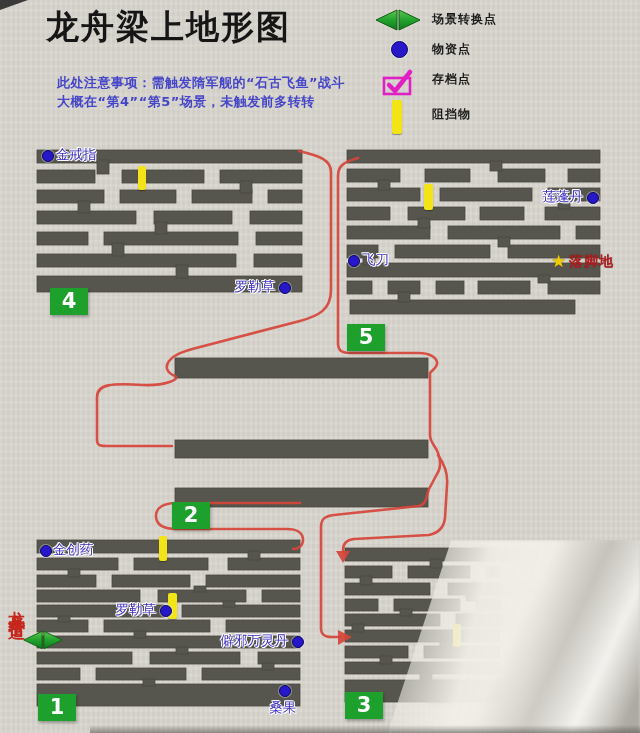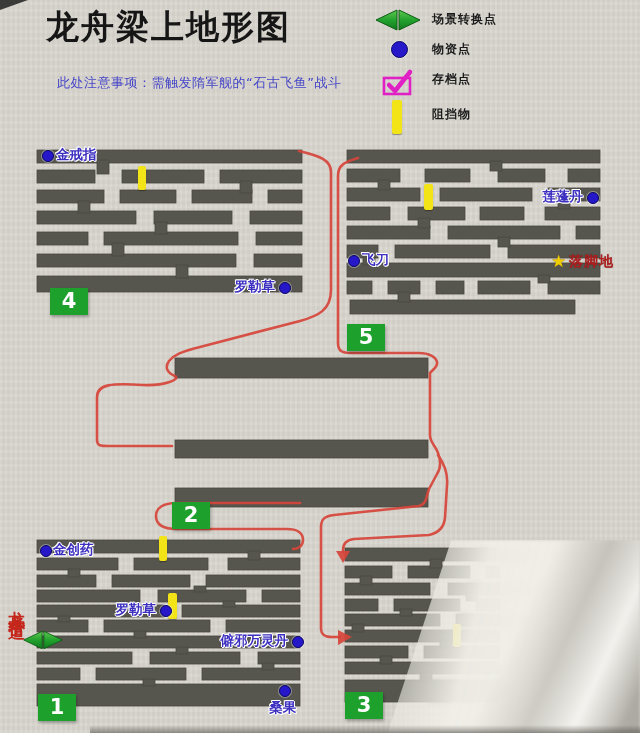--- a/index.html
+++ b/index.html
@@ -5,33 +5,33 @@
   html,body{margin:0;padding:0;}
   body{width:640px;height:733px;overflow:hidden;font-family:"DejaVu Sans","Liberation Sans",sans-serif;}
   #stage{position:relative;width:640px;height:733px;background:#d8d5ce;overflow:hidden;
     background-image:
       repeating-linear-gradient(90deg, rgba(255,255,255,0.05) 0 2px, rgba(0,0,0,0.02) 2px 5px),
       repeating-linear-gradient(0deg, rgba(255,255,255,0.04) 0 3px, rgba(0,0,0,0.015) 3px 7px);}
   .abs{position:absolute;}
   
   #title{left:46px;top:5px;font-size:33px;font-weight:bold;color:#161616;letter-spacing:2px;}
   #subtitle{left:56px;top:47px;font-size:16px;font-weight:bold;color:#1c1c1c;letter-spacing:1px;}
-  .note-line{left:57px;font-size:13px;font-weight:normal;color:#4545c8;letter-spacing:0.5px;white-space:nowrap;}
+  .note-line{left:57px;font-size:13px;font-weight:bold;color:#4545c8;letter-spacing:0.5px;white-space:nowrap;}
   
   .legend-label{font-size:12px;font-weight:bold;color:#1b1b1b;letter-spacing:1px;}
   
   svg{display:block;}
   
   .badge{position:absolute;width:38px;height:27px;background:#1da02c;color:#fff;
     font-size:21px;font-weight:bold;text-align:center;line-height:27px;
     box-shadow:1px 2px 3px rgba(0,0,0,0.3);z-index:6;}
   
   .dot{position:absolute;width:10px;height:10px;border-radius:50%;background:#2617c8;
     border:1px solid #0a0668;box-shadow:0 0 0 1px rgba(255,255,255,0.35);z-index:7;}
-  .item-label{position:absolute;font-size:13.5px;font-weight:bold;color:#3d2fc0;white-space:nowrap;z-index:7;
+  .item-label{position:absolute;font-size:13.5px;font-weight:normal;color:#3d2fc0;white-space:nowrap;z-index:7;
     text-shadow:-1px 0 #fff,1px 0 #fff,0 -1px #fff,0 1px #fff,1px 1px #fff,-1px -1px #fff;}
   .barrier{position:absolute;background:#f2e416;border-radius:2px;box-shadow:0 1px 1px rgba(0,0,0,.35);z-index:5;}
   #star-glyph{font-size:17px;color:#f0cc00;text-shadow:0 0 1px #8a6d00;z-index:7;}
   #star-label{font-size:14px;font-weight:bold;color:#b01e1e;letter-spacing:1px;z-index:7;
     text-shadow:0 0 1px rgba(60,0,0,.5);}
   #exit-label{left:6px;top:597px;writing-mode:vertical-rl;font-size:17px;font-weight:bold;
     color:#c5271c;letter-spacing:4px;z-index:7;}
   
   #page-curl{left:385px;top:540px;width:255px;height:193px;z-index:8;
     background:linear-gradient(103deg, rgba(233,231,224,0) 6%, rgba(234,232,225,0.6) 16%,
@@ -202,20 +202,21 @@
       <path d="M300,503 L177,503 C163,503 156,508 156,516 C156,525 163,529 177,529 L287,529 C297,529 303,533 303,540 C303,546 298,549 293,549"></path>
     </g>
     <g fill="#d6453a" opacity="0.92">
       <path d="M338,630 L352,637 L338,645 Z"></path>
       <path d="M336,551 L350,551 L343,563 Z"></path>
     </g>
   </svg>
 
   <div class="abs" id="title">龙舟梁上地形图</div>
   <div class="abs note-line" style="top:74px">此处注意事项：需触发隋军舰的“石古飞鱼”战斗</div>
+  <div class="abs note-line" style="top:93px">大概在“第4”“第5”场景，未触发前多转转</div>
 
   <div>
     <svg class="abs" style="left:374px;top:8px" width="48" height="24" viewBox="0 0 48 24">
       <defs>
           <linearGradient id="gr" x1="0" y1="0" x2="0" y2="1">
         <stop offset="0" stop-color="#5ec84e"></stop>
             <stop offset="0.5" stop-color="#23a22e"></stop>
             <stop offset="1" stop-color="#0f7a1c"></stop>
       </linearGradient>
         </defs>

